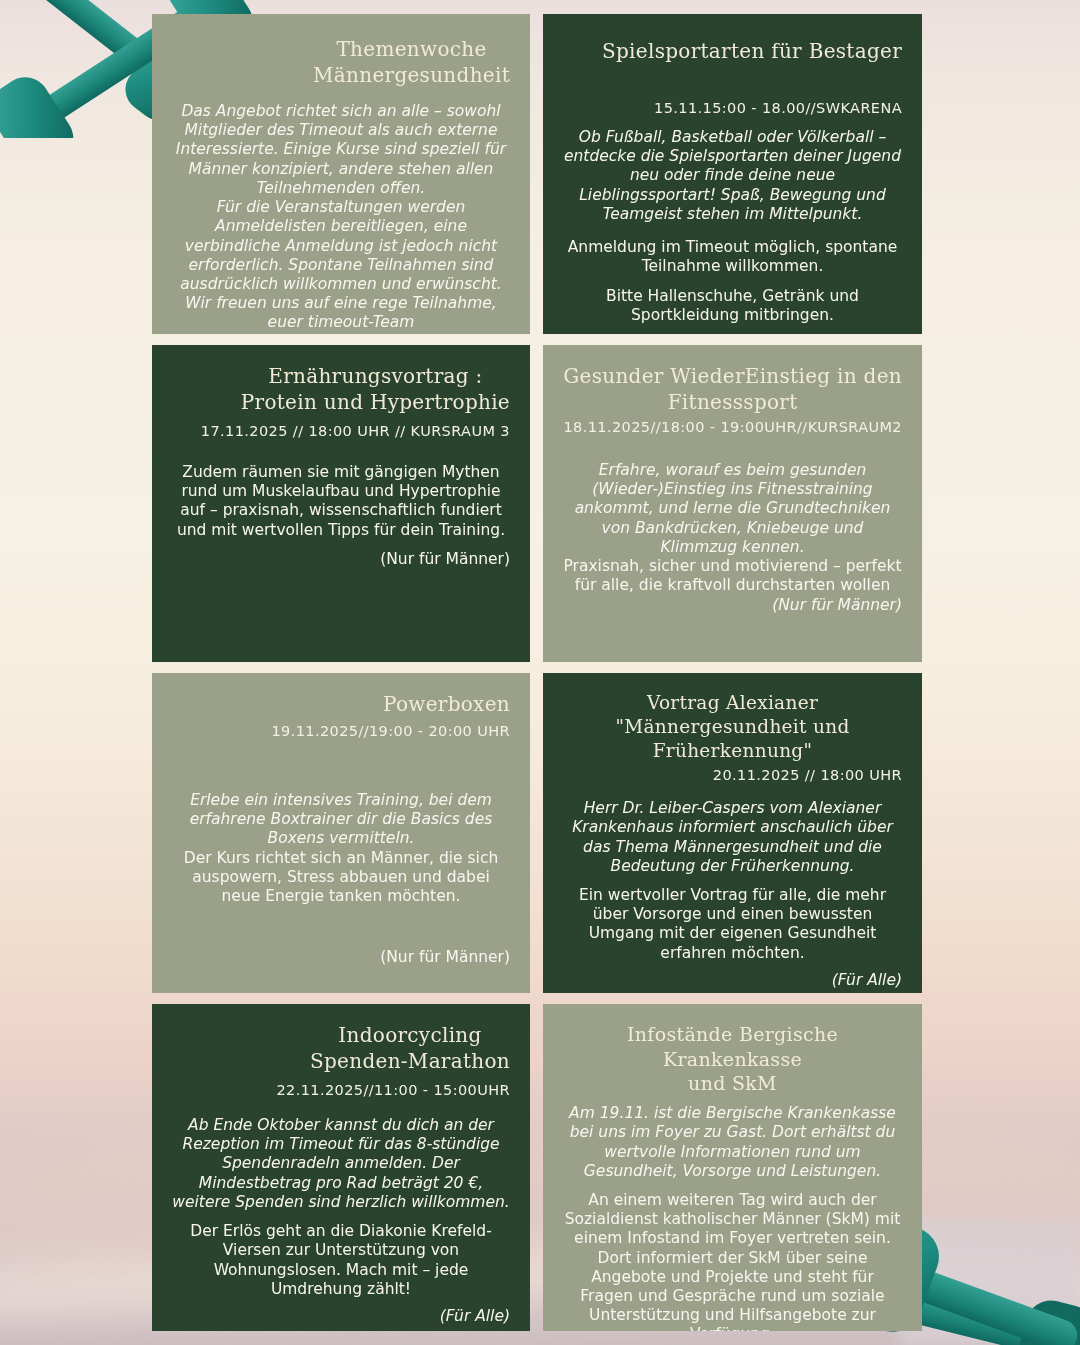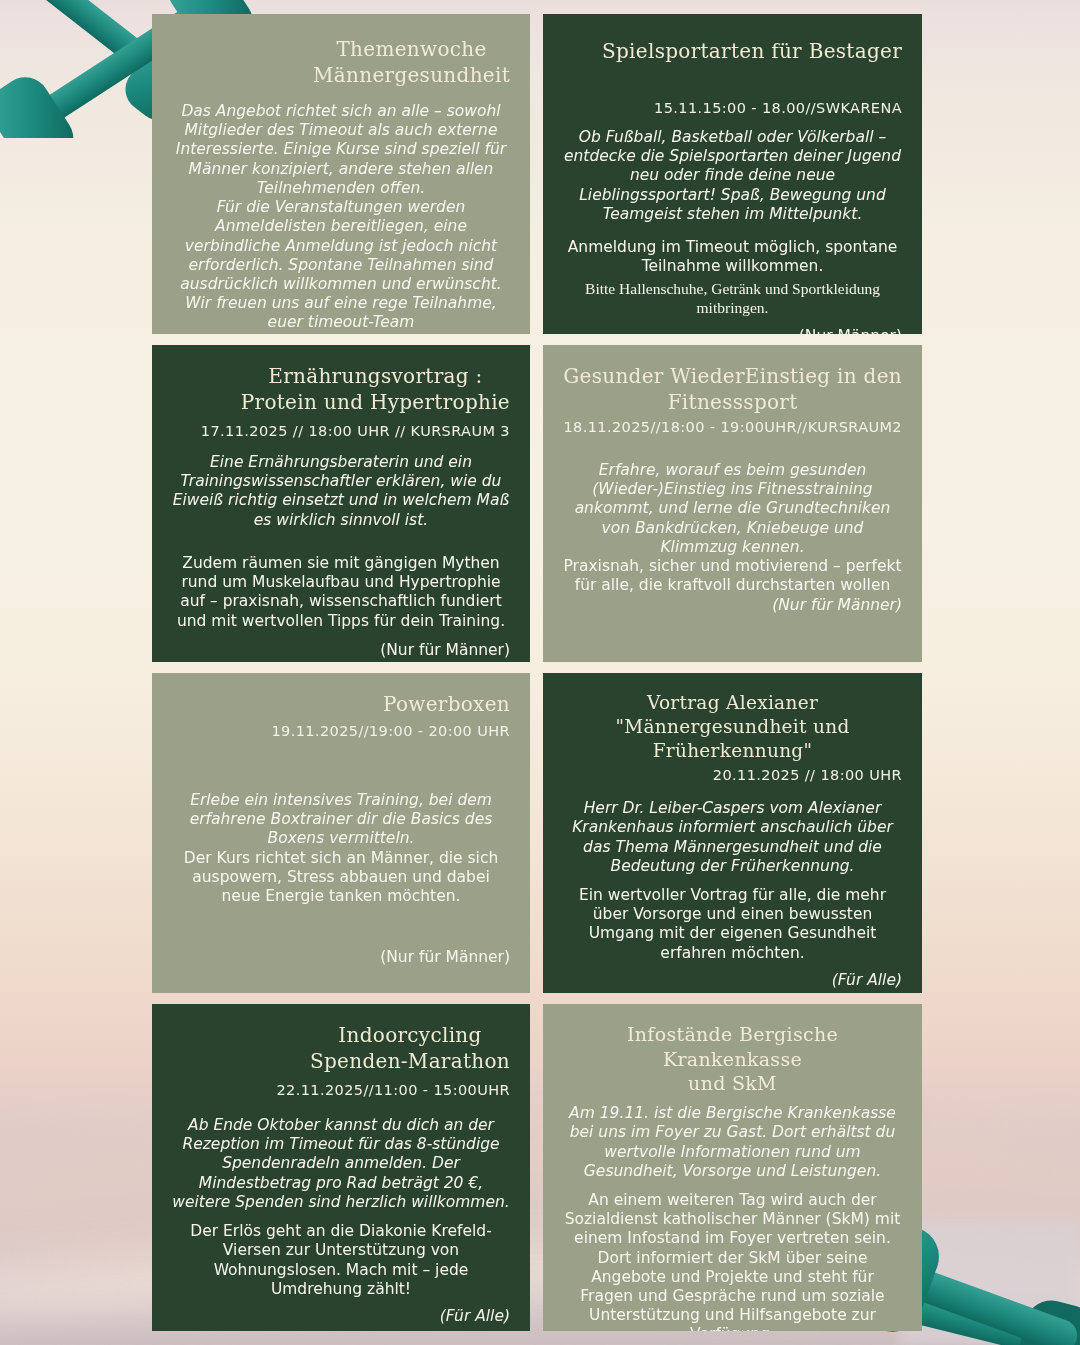--- a/index.html
+++ b/index.html
@@ -58,21 +58,21 @@
   .italic { font-style:italic; }
 
   
   .c1 .card-title { margin-top:10px; }
   .c1 .p1 { margin-top:14px; }
   .c1 .p2, .c1 .p3 { margin-top:0; }
   .c2 .card-title { margin-top:12px; }
   .c2 .card-datetime { margin-top:36px; }
   .c2 .p1 { margin-top:12px; }
   .c2 .p2 { margin-top:14px; }
-  .c2 .p3 { margin-top:2px;font-family:Liberation Serif, serif; }
+  .c2 .p3 { margin-top:10px; }
   .c2 .p4 { margin-top:10px; }
   .c3 .card-datetime { margin-top:8px; }
   .c3 .p1 { margin-top:14px; }
   .c3 .p2 { margin-top:24px; }
   .c3 .p3 { margin-top:10px; }
   .c4 .card-datetime { margin-top:4px; }
   .c4 .p1 { margin-top:26px; }
   .c4 .p2 { margin-top:0; }
   .c4 .p3 { margin-top:0; }
   .c5 .card-datetime { margin-top:6px; }
@@ -171,21 +171,20 @@
     <p class="body italic p1">Ob Fußball, Basketball oder Völkerball – entdecke die Spielsportarten deiner Jugend neu oder finde deine neue Lieblingssportart! Spaß, Bewegung und Teamgeist stehen im Mittelpunkt.</p>
     <p class="body p2">Anmeldung im Timeout möglich, spontane Teilnahme willkommen.</p>
     <p class="body p3">Bitte Hallenschuhe, Getränk und Sportkleidung mitbringen.</p>
     <p class="body p4">(Nur Männer)</p>
   </section>
 
   <section class="card dark c3">
     <h2 class="card-title">Ernährungsvortrag :
 Protein und Hypertrophie</h2>
     <div class="card-datetime">17.11.2025 // 18:00 UHR // KURSRAUM 3</div>
-    <p class="body italic p1">Eine Ernährungsberaterin und ein Trainingswissenschaftler erklären, wie du Eiweiß richtig einsetzt und in welchem Maß es wirklich sinnvoll ist.</p>
     <p class="body p2">Zudem räumen sie mit gängigen Mythen rund um Muskelaufbau und Hypertrophie auf – praxisnah, wissenschaftlich fundiert und mit wertvollen Tipps für dein Training.</p>
     <p class="body p3">(Nur für Männer)</p>
   </section>
 
   <section class="card sage c4">
     <h2 class="card-title">Gesunder WiederEinstieg in den
 Fitnesssport</h2>
     <div class="card-datetime">18.11.2025//18:00 - 19:00UHR//KURSRAUM2</div>
     <p class="body italic p1">Erfahre, worauf es beim gesunden (Wieder-)Einstieg ins Fitnesstraining ankommt, und lerne die Grundtechniken von Bankdrücken, Kniebeuge und Klimmzug kennen.</p>
     <p class="body p2">Praxisnah, sicher und motivierend – perfekt für alle, die kraftvoll durchstarten wollen</p>

